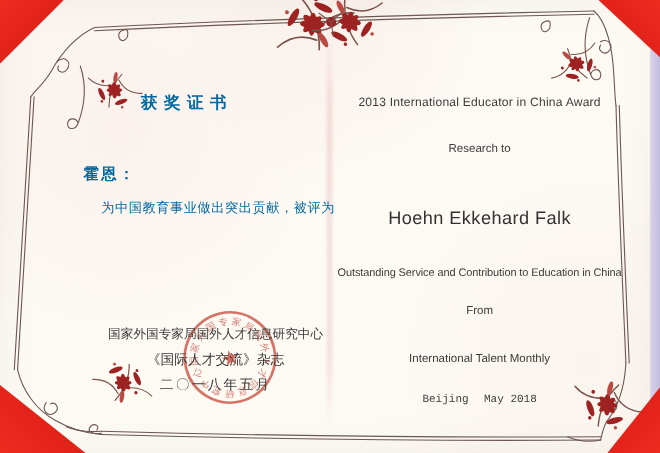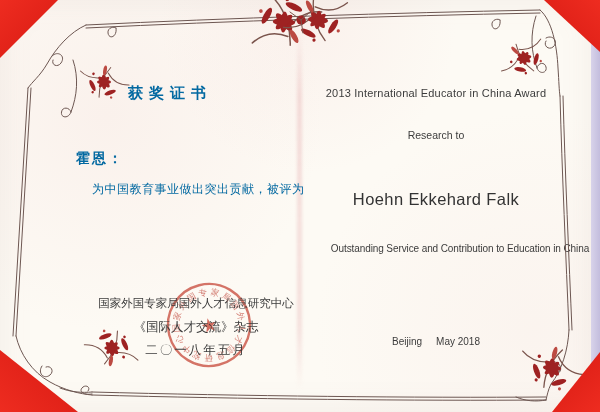--- a/index.html
+++ b/index.html
@@ -36,25 +36,25 @@
   .cn-body1{left:60px;top:181px;font-size:12px;padding-left:32px;letter-spacing:0.5px;white-space:nowrap;}
   .cn-body2{left:60px;top:206px;font-size:12.5px;letter-spacing:0.5px;white-space:nowrap;}
   .cn-iss1{top:296px;font-size:11.5px;white-space:nowrap;left:80px;}
   .cn-iss2{top:319px;font-size:12.5px;left:80px;}
   .cn-iss3{top:342px;font-size:12.5px;letter-spacing:2px;left:80px;}
   .cn-issuer-line{font-family:"Liberation Serif","DejaVu Serif",serif;color:#3a3a3a;position:absolute;width:232px;text-align:center;z-index:3;}
   .en-award{top:87px;font-size:11px;letter-spacing:0.2px;}
   .en-presented{top:129px;font-size:10.5px;}
   .en-name{top:162px;font-size:16.5px;letter-spacing:0.4px;color:#333;margin-top:28px;}
   .en-recog{top:207px;font-size:12px;}
-  .en-citation{top:243px;font-size:10px;letter-spacing:-0.1px;margin-left:24px;}
+  .en-citation{top:243px;font-size:10px;letter-spacing:-0.1px;}
   .en-from{top:276px;font-size:10.5px;}
   .en-org1{top:298px;font-size:10px;letter-spacing:-0.2px;}
   .en-org2{top:320px;font-size:10.5px;}
-  .en-city{top:336px;font-size:10px;}
+  .en-city{top:358px;font-size:10px;font-family:Liberation Mono, monospace;}
   .en-city .gap{display:inline-block;width:14px;}
   
   .stamp{
     position:absolute;left:165px;top:281px;width:88px;height:88px;z-index:2;
     mix-blend-mode:multiply;opacity:0.88;transform:rotate(-14deg);
   }
   .stamp svg{display:block;}
   .seal-ring{fill:none;stroke:rgba(196,60,45,0.8);stroke-width:2.4;}
   .seal-text{font-size:8.5px;fill:rgba(188,54,42,0.72);letter-spacing:2.6px;
              font-family:"Liberation Serif","DejaVu Serif",serif;}
@@ -104,20 +104,22 @@
   <div class="cn cn-salutation">霍恩：</div>
   <div class="cn cn-body1">为中国教育事业做出突出贡献，被评为</div>
   <div class="cn-issuer-line cn-iss1">国家外国专家局国外人才信息研究中心</div>
   <div class="cn-issuer-line cn-iss2">《国际人才交流》杂志</div>
   <div class="cn-issuer-line cn-iss3">二〇一八年五月</div>
 
   <div class="en en-award">2013 International Educator in China Award</div>
   <div class="en en-presented">Research to</div>
   <div class="en en-name">Hoehn Ekkehard Falk</div>
   <div class="en en-citation">Outstanding Service and Contribution to Education in China</div>
+  <div class="en en-from">From</div>
+  <div class="en en-org2">International Talent Monthly</div>
   <div class="en en-city">
     <span>Beijing</span><span class="gap"></span><span>May 2018</span>
   </div>
 
   <svg class="frame" width="600" height="412" viewBox="0 0 600 412">
     <defs>
       <g id="sprig">
         <path class="stem" d="M0,16 C3,6 3,-6 -2,-16"></path>
         <path class="stem" d="M0,10 C-8,4 -16,4 -24,8"></path>
         <path class="stem" d="M1,5 C9,-1 18,-3 26,0"></path>

